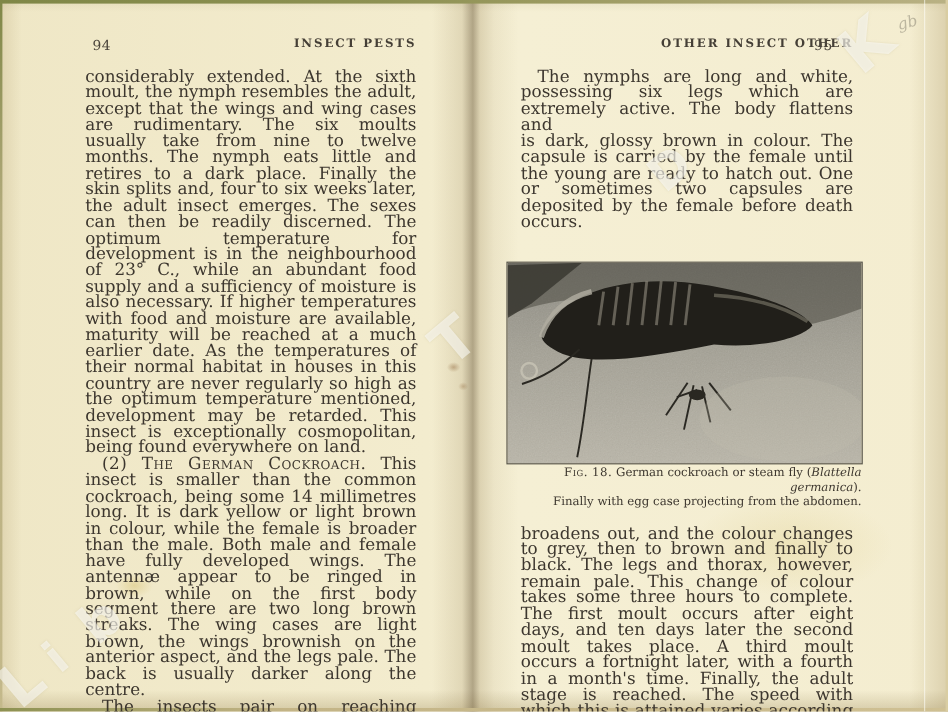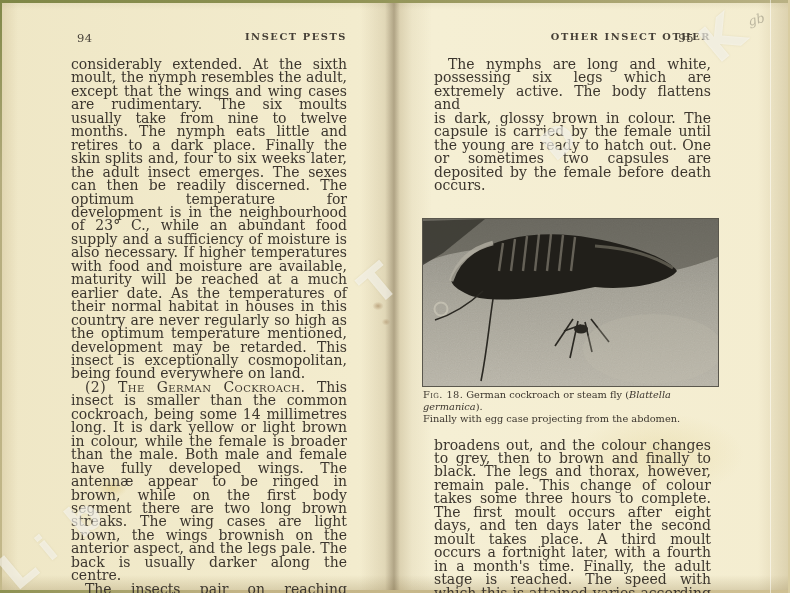--- a/index.html
+++ b/index.html
@@ -36,21 +36,21 @@
   .pagehead .rtitle{display:block;text-align:right;letter-spacing:1.6px;font-size:9.8px;font-weight:bold;color:#453f36;}
 
   .bodytext{margin-top:11px;}
   p.bt{margin:0;font-size:14px;line-height:13.45px;text-align:justify;color:#3c362e;}
   p.indent{text-indent:14px;}
   .sc{font-variant:small-caps;letter-spacing:.4px;}
 
   .figure{margin-top:26px;margin-left:-11px;width:295px;}
   .photo{display:block;width:295px;height:167px;outline:1px solid #5a574d;}
   .credit{margin-top:3px;text-align:right;font-size:8.6px;font-style:italic;font-weight:bold;color:#4a443b;padding-right:2px;}
-  .caption{margin-top:3px;text-align:left;font-size:9.8px;line-height:12px;color:#3c362e;}
+  .caption{margin-top:3px;text-align:right;font-size:9.8px;line-height:12px;color:#3c362e;}
 
   .wm{position:absolute;font-family:"DejaVu Sans",sans-serif;font-weight:bold;color:rgba(255,255,255,.55);text-shadow:0 0 2px rgba(190,180,140,.35);transform:rotate(-40deg);pointer-events:none;}
   .wm-k{left:702px;top:8px;font-size:52px;}
   .wm-d{left:542px;top:118px;font-size:40px;}
   .wm-t{left:362px;top:256px;font-size:48px;}
   .wm-l{left:2px;top:540px;font-size:50px;}
   .wm-i{left:40px;top:526px;font-size:38px;}
   .wm-b{left:68px;top:492px;font-size:44px;}
   .pencil{position:absolute;left:748px;top:12px;font-size:13px;font-style:italic;color:rgba(120,115,100,.45);transform:rotate(-15deg);}
 </style>

